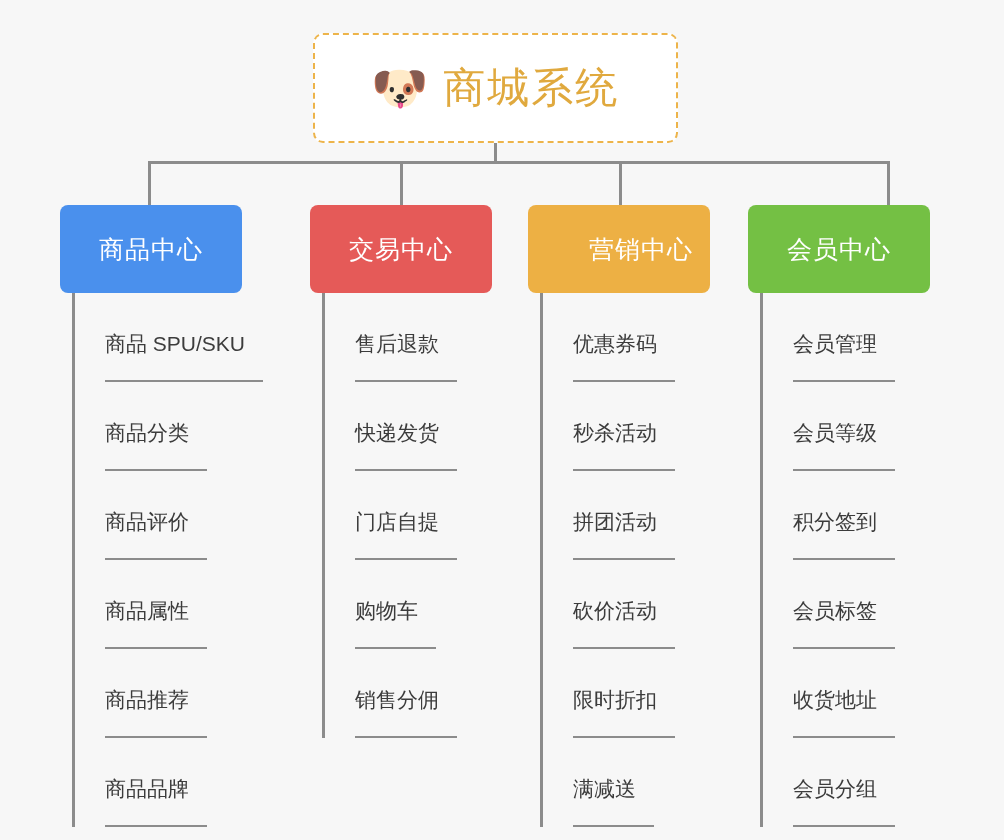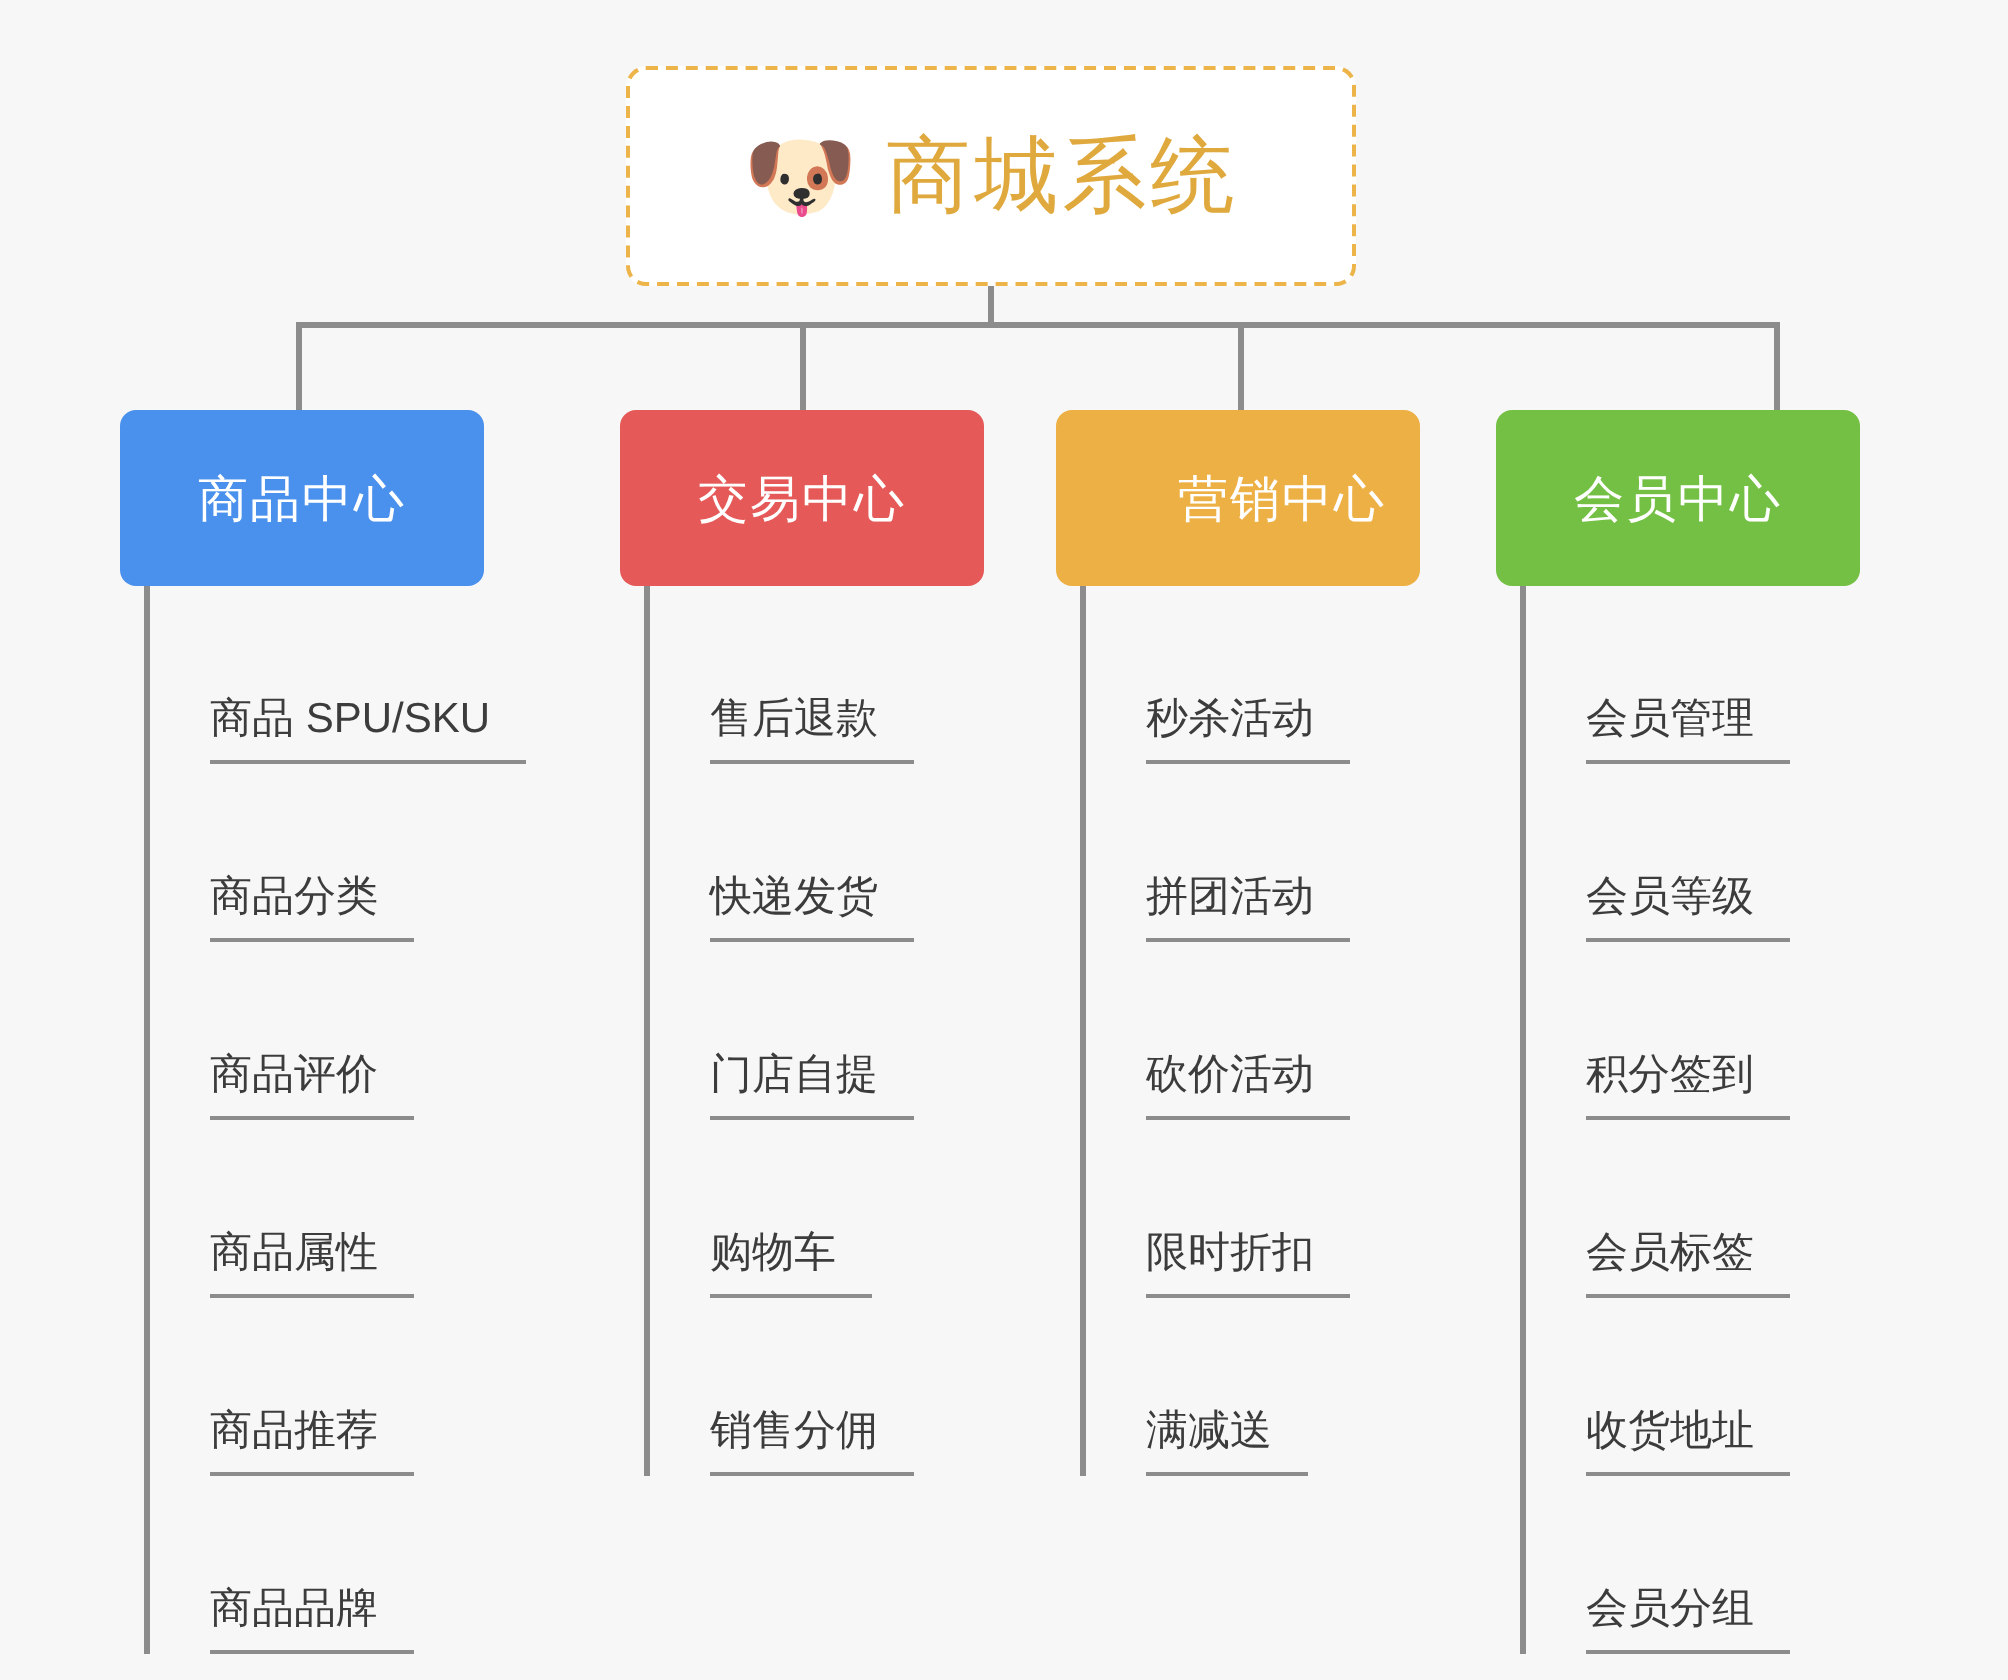--- a/index.html
+++ b/index.html
@@ -79,21 +79,21 @@
     height: 89px;
     display: flex;
     align-items: flex-end;
     padding-left: 30px;
   }
   .leaf-label {
     display: inline-block;
     font-size: 21px;
     color: #3c3c3c;
     line-height: 1.25;
-    padding: 0 18px 7px 0;
+    padding: 0 18px 23px 0;
     border-bottom: 2px solid #8c8c8c;
     white-space: nowrap;
   }
 </style>
 </head>
 <body>
 
 <div id="canvas">
 
   <div class="root-node">
@@ -152,20 +152,23 @@
       <div class="leaf">
           <span class="leaf-label">销售分佣</span>
         </div>
     </div>
   </div>
 
   <div class="column" style="left:528px; width:215px;">
     <div class="cat-box" style="width: 182px; background: rgb(237, 176, 68); padding-left: 44px;">营销中心</div>
     <div class="leaf-list">
       <div class="leaf">
+          <span class="leaf-label">优惠券码</span>
+        </div>
+      <div class="leaf">
           <span class="leaf-label">秒杀活动</span>
         </div>
       <div class="leaf">
           <span class="leaf-label">拼团活动</span>
         </div>
       <div class="leaf">
           <span class="leaf-label">砍价活动</span>
         </div>
       <div class="leaf">
           <span class="leaf-label">限时折扣</span>

